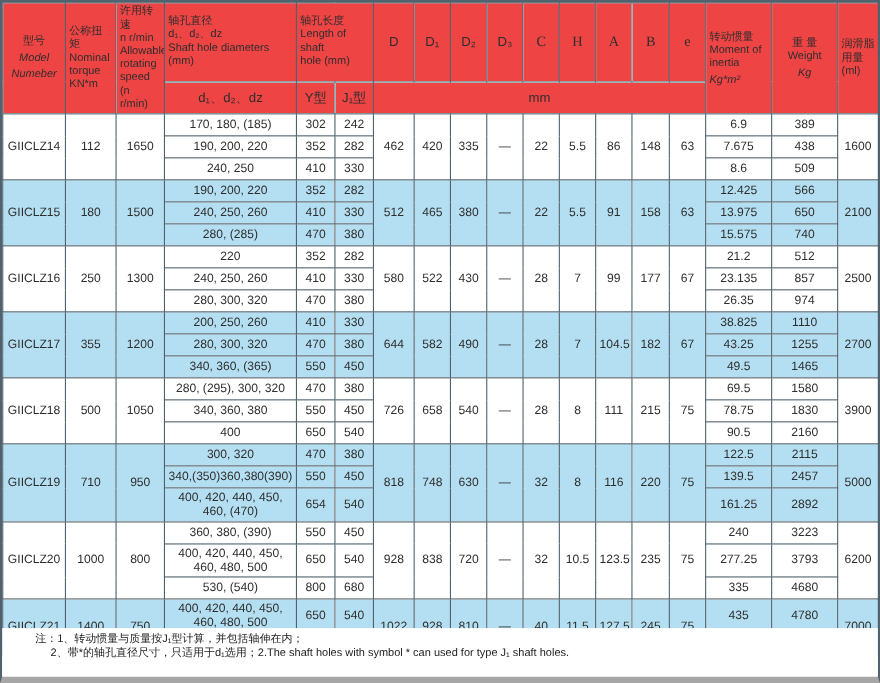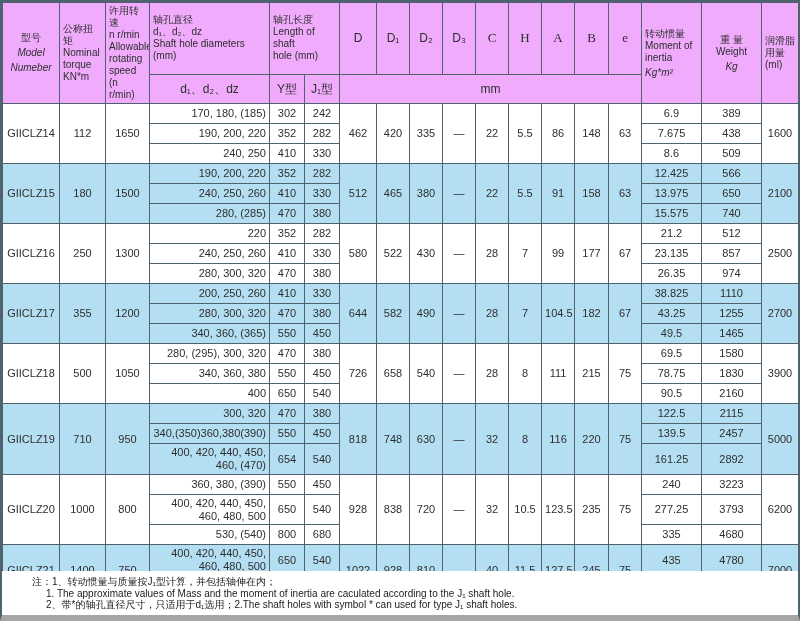--- a/index.html
+++ b/index.html
@@ -23,21 +23,21 @@
     border-collapse:collapse;
     table-layout:fixed;
     width:796px;
   }
   th, td {
     border:1px solid #50626d;
     vertical-align:middle;
     overflow:hidden;
   }
   thead th {
-    background:#f0abfc;
+    background:#ef4444;
     font-weight:normal;
     font-size:10px;
     line-height:12px;
     text-align:left;
     padding:2px 3px;
   }
   thead th.center { text-align:center; }
   thead th.dim {
     text-align:center;
     font-size:12px;
@@ -54,21 +54,21 @@
   .gap-top { margin-top:3px;font-style:italic; }
   tbody td {
     font-size:11px;
     height:19px;
     padding:1px 3px;
     text-align:center;
     background:#ffffff;
     line-height:13px;
   }
   tbody tr.shaded td { background:#b4dff2; }
-  tbody td.left { text-align:right; }
+  tbody td.left { text-align:center; }
   .notes {
     flex:1;
     background:#ffffff;
     padding:5px 8px 2px 30px;
     font-size:10px;
     line-height:11.5px;
     color:#222;
   }
   .notes .note-line { white-space:nowrap; }
   .notes .indent { padding-left:14px; }
@@ -425,16 +425,15 @@
           <td>800</td>
           <td>680</td>
           <td>527.75</td>
           <td>5905</td>
         </tr>
       </tbody>
   </table>
 
   <div class="notes">
     <div class="note-line">注：1、转动惯量与质量按J₁型计算，并包括轴伸在内；</div>
-    <div class="note-line indent">1. The approximate values of Mass and the moment of inertia are caculated according to the J₁ shaft hole.</div>
     <div class="note-line indent">2、带*的轴孔直径尺寸，只适用于d₁选用；2.The shaft holes with symbol * can used for type J₁ shaft holes.</div>
   </div>
 </div>
 
 </body></html>

